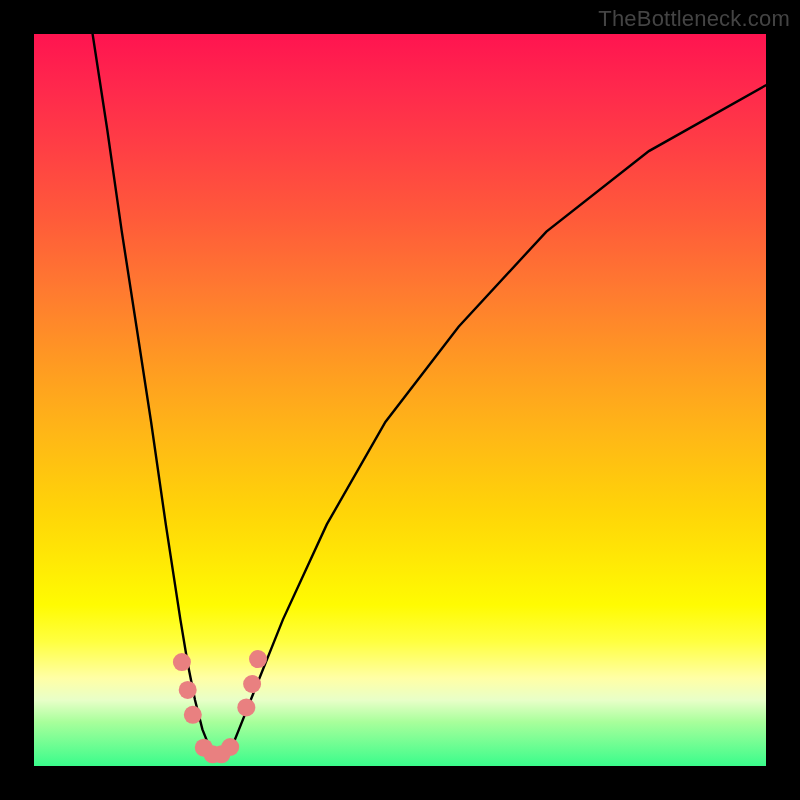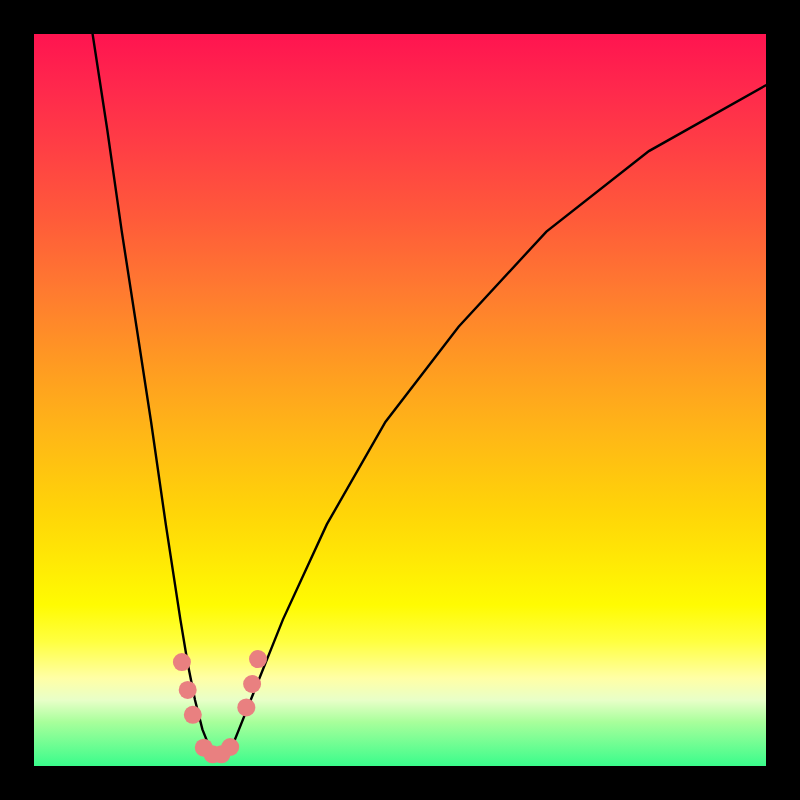--- a/index.html
+++ b/index.html
@@ -76,13 +76,14 @@
           <circle cx="169.8" cy="713.7" r="9" fill="#e98080"></circle>
           <circle cx="178.6" cy="720.3" r="9" fill="#e98080"></circle>
           <circle cx="187.4" cy="720.3" r="9" fill="#e98080"></circle>
           <circle cx="196.2" cy="713.0" r="9" fill="#e98080"></circle>
           <circle cx="212.3" cy="673.4" r="9" fill="#e98080"></circle>
           <circle cx="218.1" cy="650.0" r="9" fill="#e98080"></circle>
           <circle cx="224.0" cy="625.1" r="9" fill="#e98080"></circle>
         </g>
     </svg>
   </div>
+  <div class="attribution">TheBottleneck.com</div>
 </div>
 
 </body></html>

